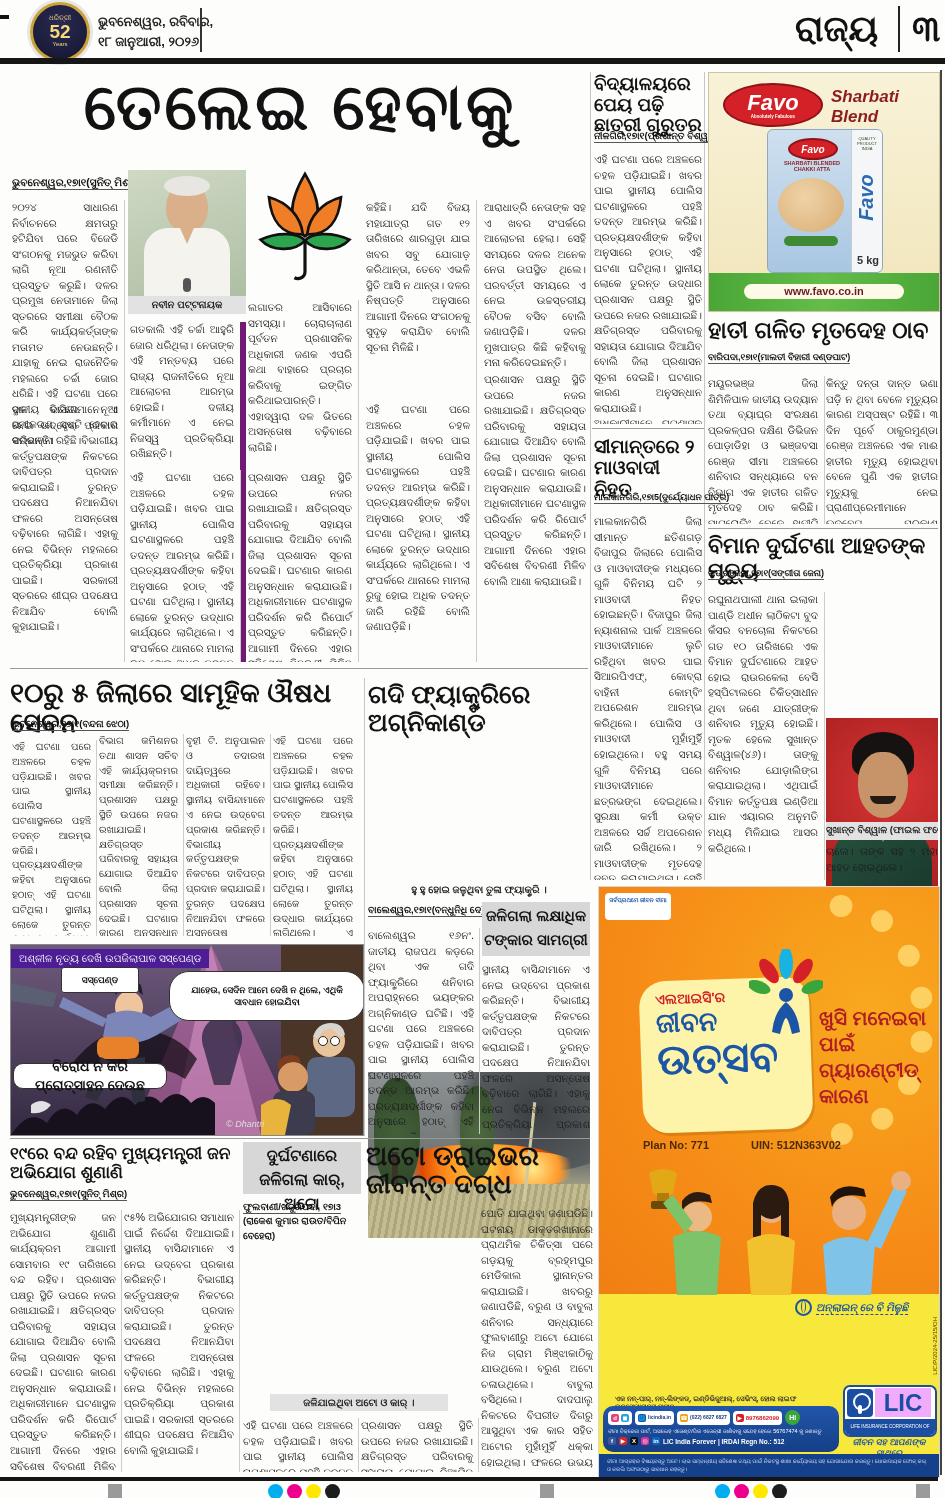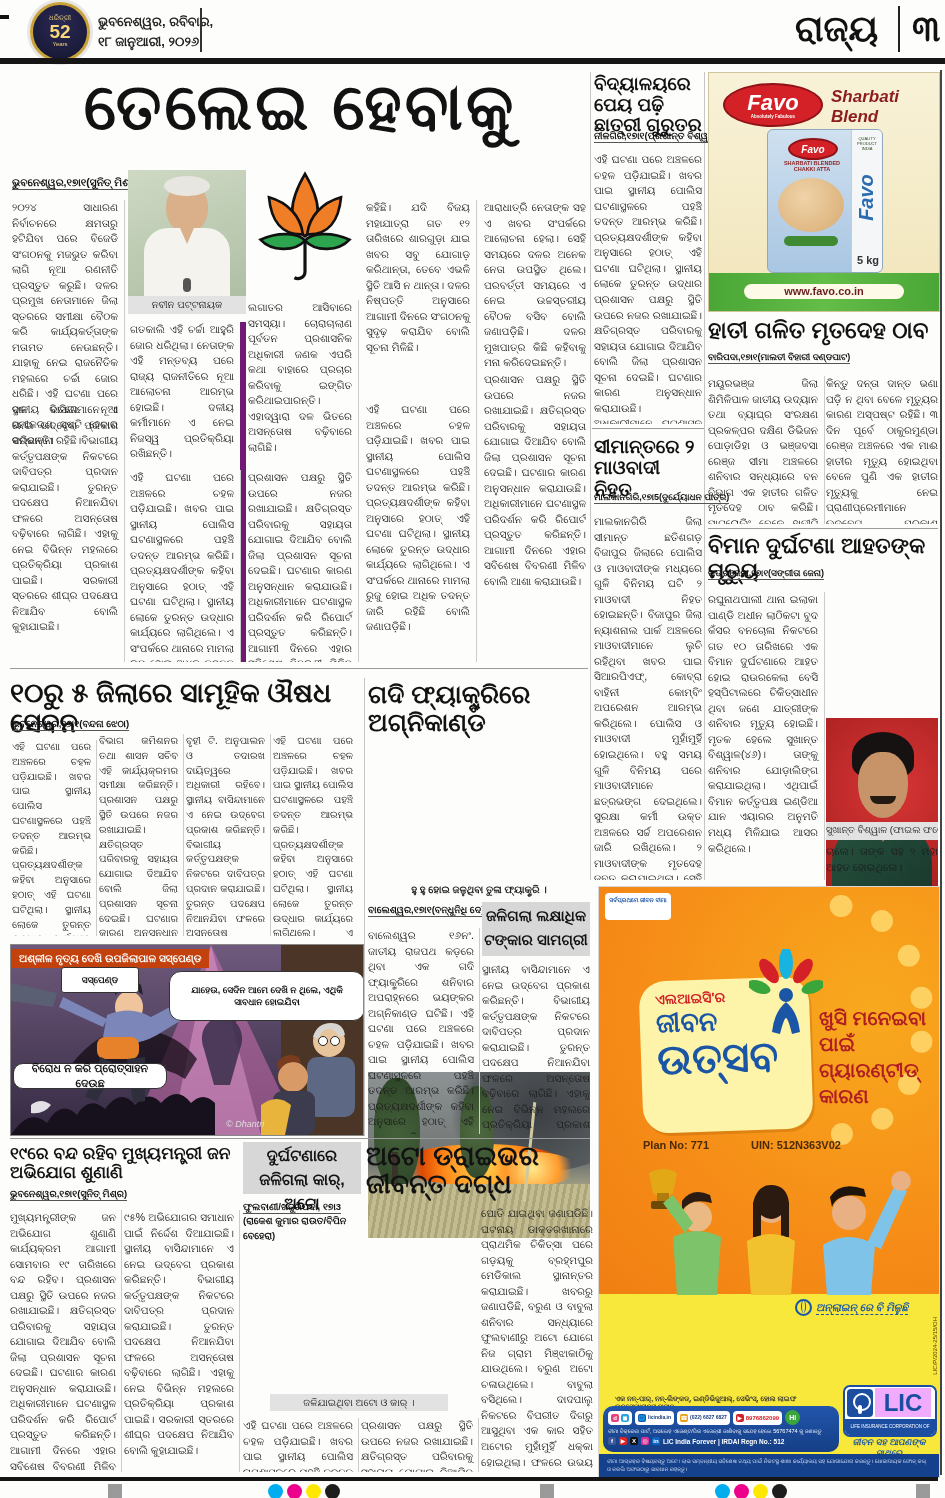--- a/index.html
+++ b/index.html
@@ -3,41 +3,41 @@
 <meta charset="utf-8">
 <style>
   html,body{margin:0;padding:0}
   body{width:945px;height:1498px;position:relative;background:#fdfdfc;
        font-family:"Liberation Sans","DejaVu Sans",sans-serif;color:#1a1a1a;overflow:hidden}
   .abs{position:absolute}
   .j{text-align:justify;font-size:10.5px;line-height:1.48;color:#1c1c1c;overflow:hidden;word-break:break-word}
   .hl{font-weight:bold;color:#121212;line-height:1.12}
   .dl{font-weight:bold;font-size:10.5px;color:#111}
   .dl>span{border-bottom:1.5px solid #555;padding-bottom:1px}
-  .cap{background:#e2e2e2;font-weight:normal;font-size:10px;text-align:center;color:#222;line-height:1.7;overflow:hidden;white-space:nowrap}
+  .cap{background:#e2e2e2;font-weight:bold;font-size:10px;text-align:center;color:#222;line-height:1.7;overflow:hidden;white-space:nowrap}
   .hrule{background:#9a9a9a;height:1px}
   .vrule{background:#c6c6c6;width:1px}
   .graybox{background:#d7d7d7;font-weight:bold;text-align:center;color:#111}
   .photo{overflow:hidden;position:relative}
   
   .badge{width:54px;height:54px;border-radius:50%;background:radial-gradient(circle at 50% 35%,#2a2a55,#14142e);
          border:3px solid #c9a33a;color:#f7d97c;text-align:center;box-shadow:0 0 0 3px #8a8a8a33}
   .m-section{font-weight:bold;font-size:36px;color:#111}
   .favo-oval{background:#d42127;border-radius:50%/50%;color:#fff;font-weight:bold;font-style:italic;
              display:flex;flex-direction:column;align-items:center;justify-content:center;border:2px solid #8e1216}
   
   .lic-orange{background:radial-gradient(circle at 80% 30%, #f8a91e 0%, #f68c17 60%, #f07f12 100%)}
   .lic-yellow{background:#f7e83b}
   .ribbon{background:linear-gradient(180deg,#e02228,#b5121c);
           clip-path:polygon(0% 0%,100% 7%,100% 93%,0% 100%,9% 50%);color:#fff;font-weight:bold;text-align:center}
   .lic-blue-bar{background:linear-gradient(180deg,#2156ac,#153f86);border-radius:10px}
   .chip{background:#fff;border-radius:4px;color:#14387c;font-size:5px;font-weight:bold;display:inline-flex;align-items:center;gap:2px;padding:1px 3px;height:12px;line-height:1}
   .sq{display:inline-block;width:8px;height:8px;border-radius:2px;color:#fff;font-size:6px;font-weight:bold;text-align:center;line-height:8px}
   
-  .bubble{background:#fff;border:1px solid #333;border-radius:12px;font-size:9px;font-weight:bold;color:#111;
+  .bubble{background:#fff;border:1px solid #333;border-radius:20px;font-size:9px;font-weight:bold;color:#111;
           text-align:center;display:flex;align-items:center;justify-content:center;padding:2px 6px;line-height:1.35}
   
   .dotm{width:15px;height:15px;border-radius:50%;display:inline-block;margin-right:4px}
   .c{background:#00aeef}.m{background:#ec008c}.y{background:#ffe800}.k{background:#1d1d1d}
   .grays{width:14px;height:14px;background:#9a9a9a;display:inline-block}
   .benefit li{margin-bottom:3px}
 </style>
 </head>
 <body>
 
@@ -191,24 +191,24 @@
     <path d="M302 92 q4 -14 18 -14 q12 0 14 12 l-6 2 q-4 -8 -10 -8 q-8 0 -10 10 z" fill="#d8d4d0"></path>
     <circle cx="312" cy="96" r="4.5" fill="#fff" stroke="#222"></circle>
     <circle cx="324" cy="96" r="4.5" fill="#fff" stroke="#222"></circle>
     <rect x="296" y="112" width="48" height="60" rx="10" fill="#5d6884"></rect>
     <circle cx="282" cy="132" r="15" fill="#d89a66"></circle>
     <path d="M268 126 q6 -12 22 -8 l-2 -6 q-14 -6 -22 6 z" fill="#7a3c1e"></path>
     <rect x="262" y="146" width="42" height="44" rx="9" fill="#3c3c4e"></rect>
     <path d="M250 160 q16 -12 30 0 l-6 30 -24 0 z" fill="#e8b43c"></path>
     <path d="M20 160 q10 -8 20 0 q-8 10 -20 8 z" fill="#fff" opacity="0.85"></path>
   </svg>
-  <div class="abs" style="left:0;top:4px;background:#c2410c;color:#fff;font-weight:bold;font-size:10.5px;padding:3px 8px">ଅଶ୍ଳୀଳ ନୃତ୍ୟ ଦେଖି ଉପଜିଲାପାଳ ସସ୍‌ପେଣ୍ଡ</div>
+  <div class="abs" style="left:0;top:4px;background:#4c1d95;color:#fff;font-weight:normal;font-size:10.5px;padding:3px 8px">ଅଶ୍ଳୀଳ ନୃତ୍ୟ ଦେଖି ଉପଜିଲାପାଳ ସସ୍‌ପେଣ୍ଡ</div>
   <div class="abs bubble" style="left:158px;top:26px;width:182px;height:44px">ଯାହେଉ, ସେଦିନ ଆମେ ଦେଖି ନ ଥିଲେ, ଏଥିକି ସାବଧାନ ହୋଇଯିବା</div>
   <div class="abs bubble" style="left:50px;top:22px;width:64px;height:20px;border-radius:3px">ସସ୍‌ପେଣ୍ଡ</div>
-  <div class="abs bubble" style="left:2px;top:118px;width:140px;height:20px;border-radius:10px;font-size:11px">ବିରୋଧ ନ କରି ପ୍ରୋତ୍ସାହନ ଦେଉଛ</div>
+  <div class="abs bubble" style="left:2px;top:118px;width:140px;height:20px;border-radius:10px;font-size:14px">ବିରୋଧ ନ କରି ପ୍ରୋତ୍ସାହନ ଦେଉଛ</div>
   <div class="abs" style="left:215px;bottom:6px;color:#ddd;font-size:9px;font-style:italic">© Dhantri</div>
 </div>
 <div class="abs hrule" style="left:10px;top:1138px;width:352px"></div>
 
 <div class="abs vrule" style="left:364px;top:678px;height:458px"></div>
 <div class="abs hl" style="left:368px;top:680px;width:222px;font-size:25px">ଗଦି ଫ୍ୟାକ୍ଟ୍ରିରେ ଅଗ୍ନିକାଣ୍ଡ</div>
 <div class="abs photo" style="left:368px;top:716px;width:222px;height:166px;background:linear-gradient(180deg,#8d9294 0%,#6f7472 55%,#b9b28b 75%,#c9c29a 100%)">
   <div class="abs" style="left:70px;top:-20px;width:200px;height:120px;border-radius:50%;background:radial-gradient(circle,#3c4044 0%,#565b5e 60%,transparent 75%)"></div>
   <div class="abs" style="left:30px;top:72px;width:170px;height:42px;border-radius:50%;background:radial-gradient(circle,#ffd24a 0%,#ff8a1c 45%,#e04a00 70%,transparent 85%)"></div>
   <div class="abs" style="left:120px;top:80px;width:90px;height:34px;border-radius:50%;background:radial-gradient(circle,#ffe98a 0%,#ff9a2c 55%,transparent 80%)"></div>

